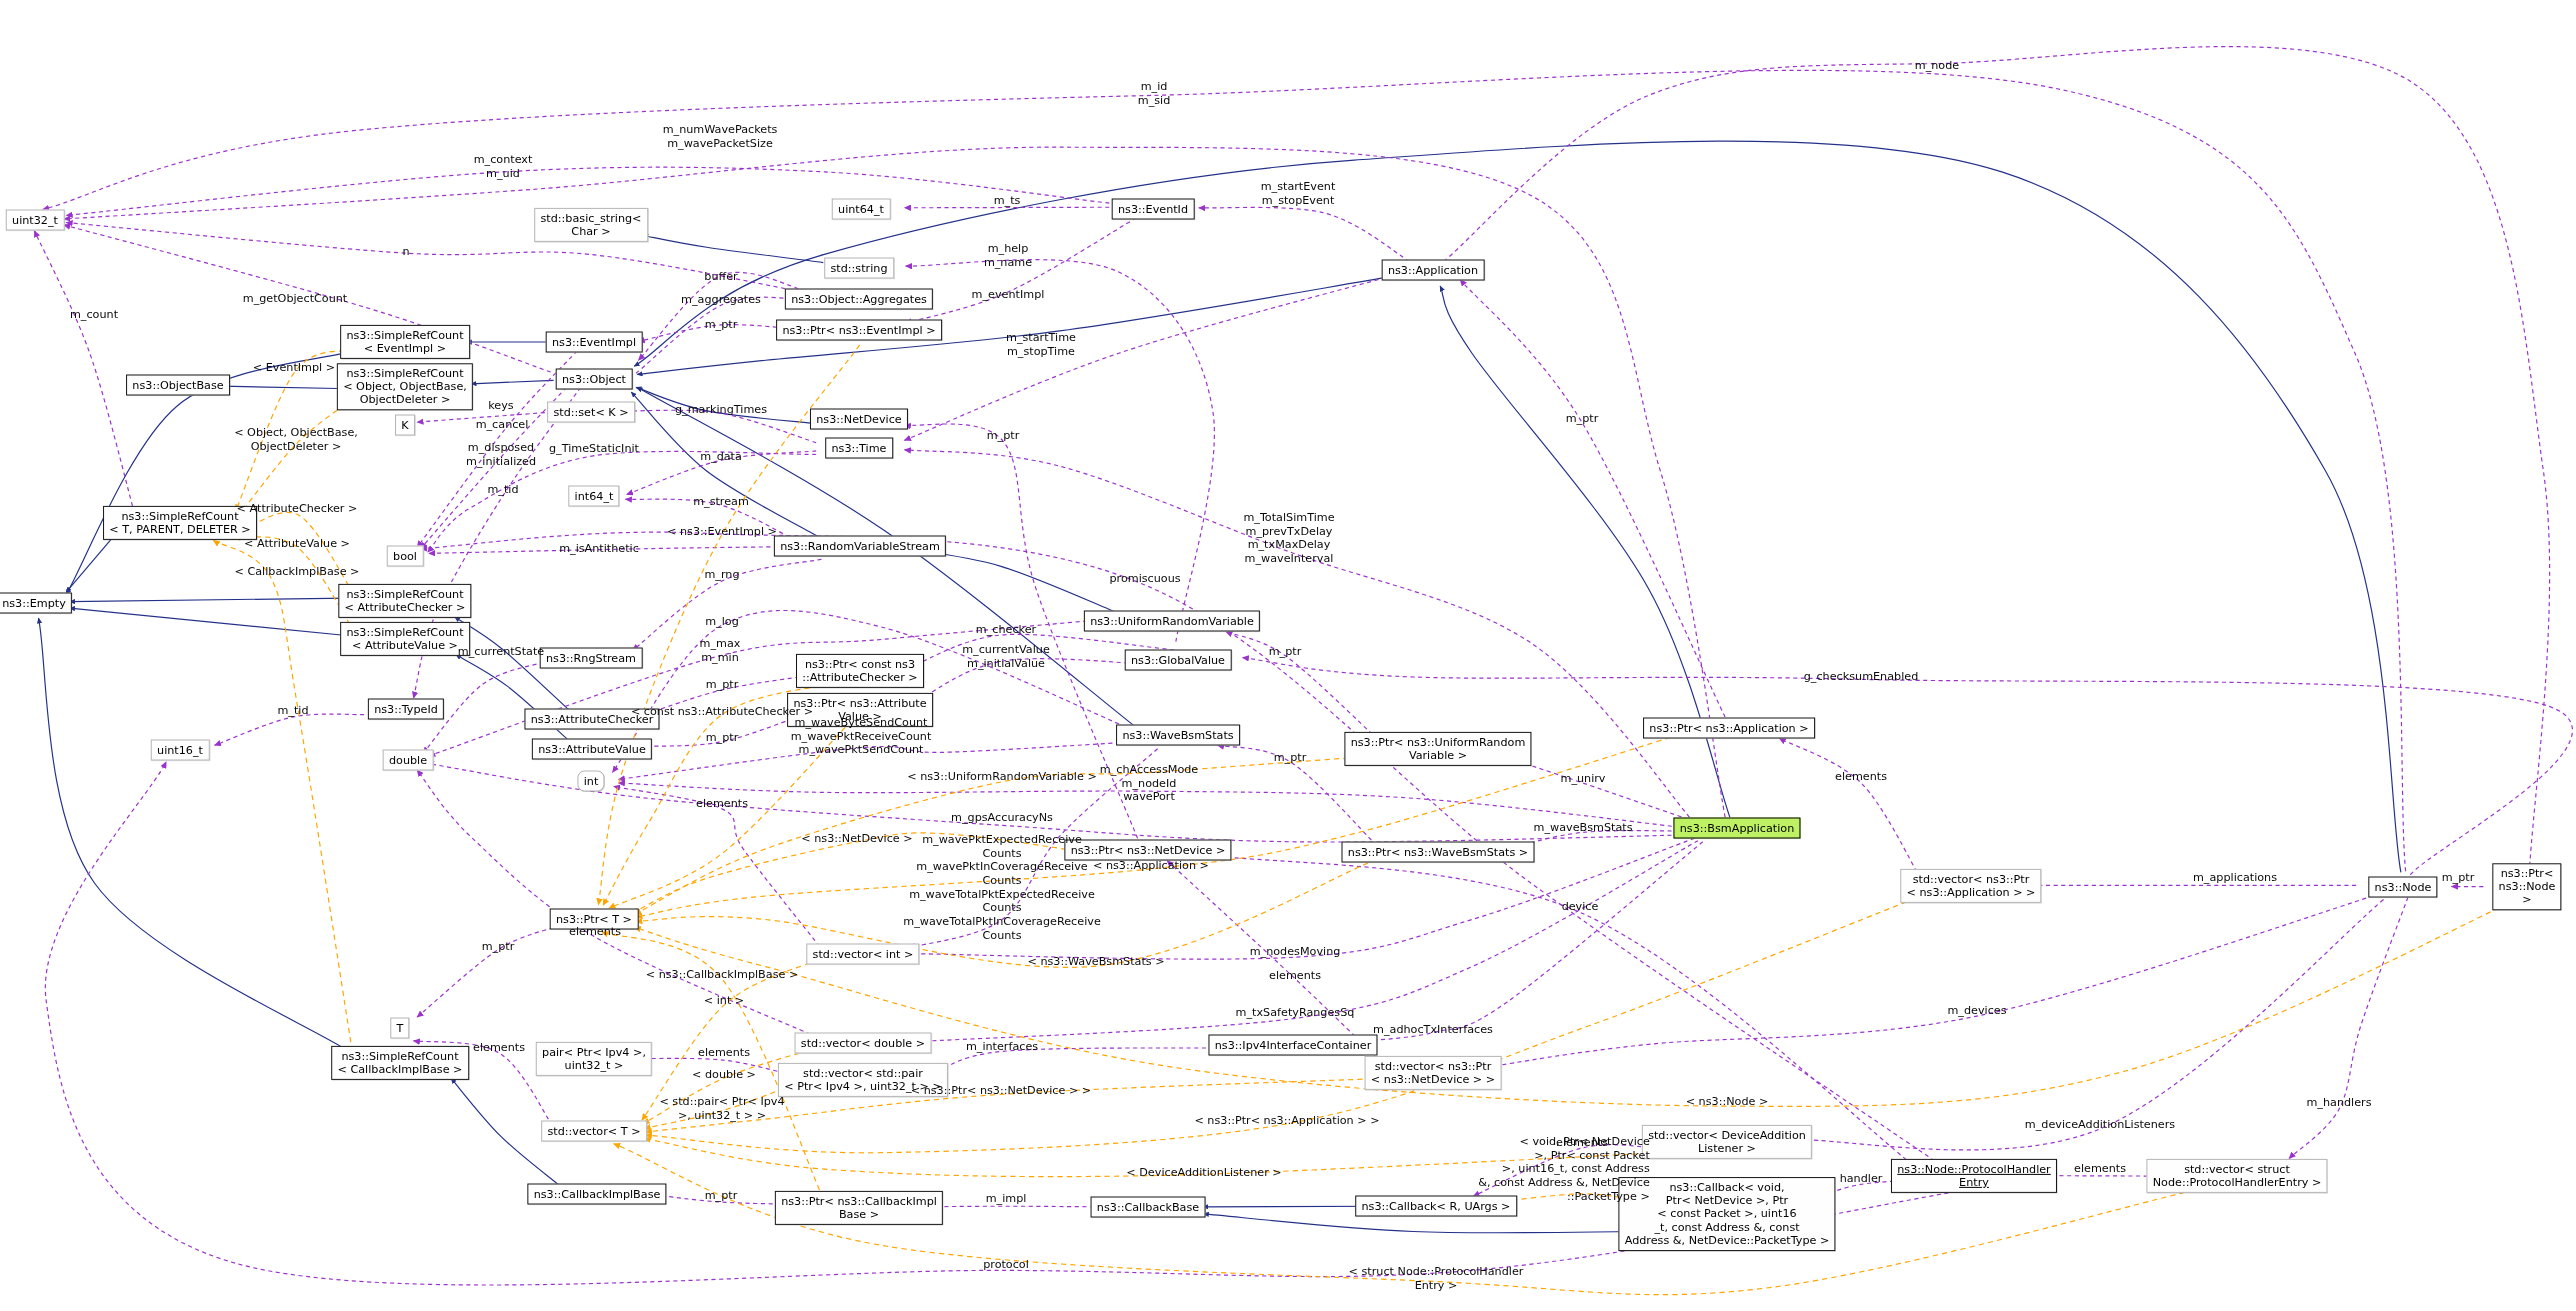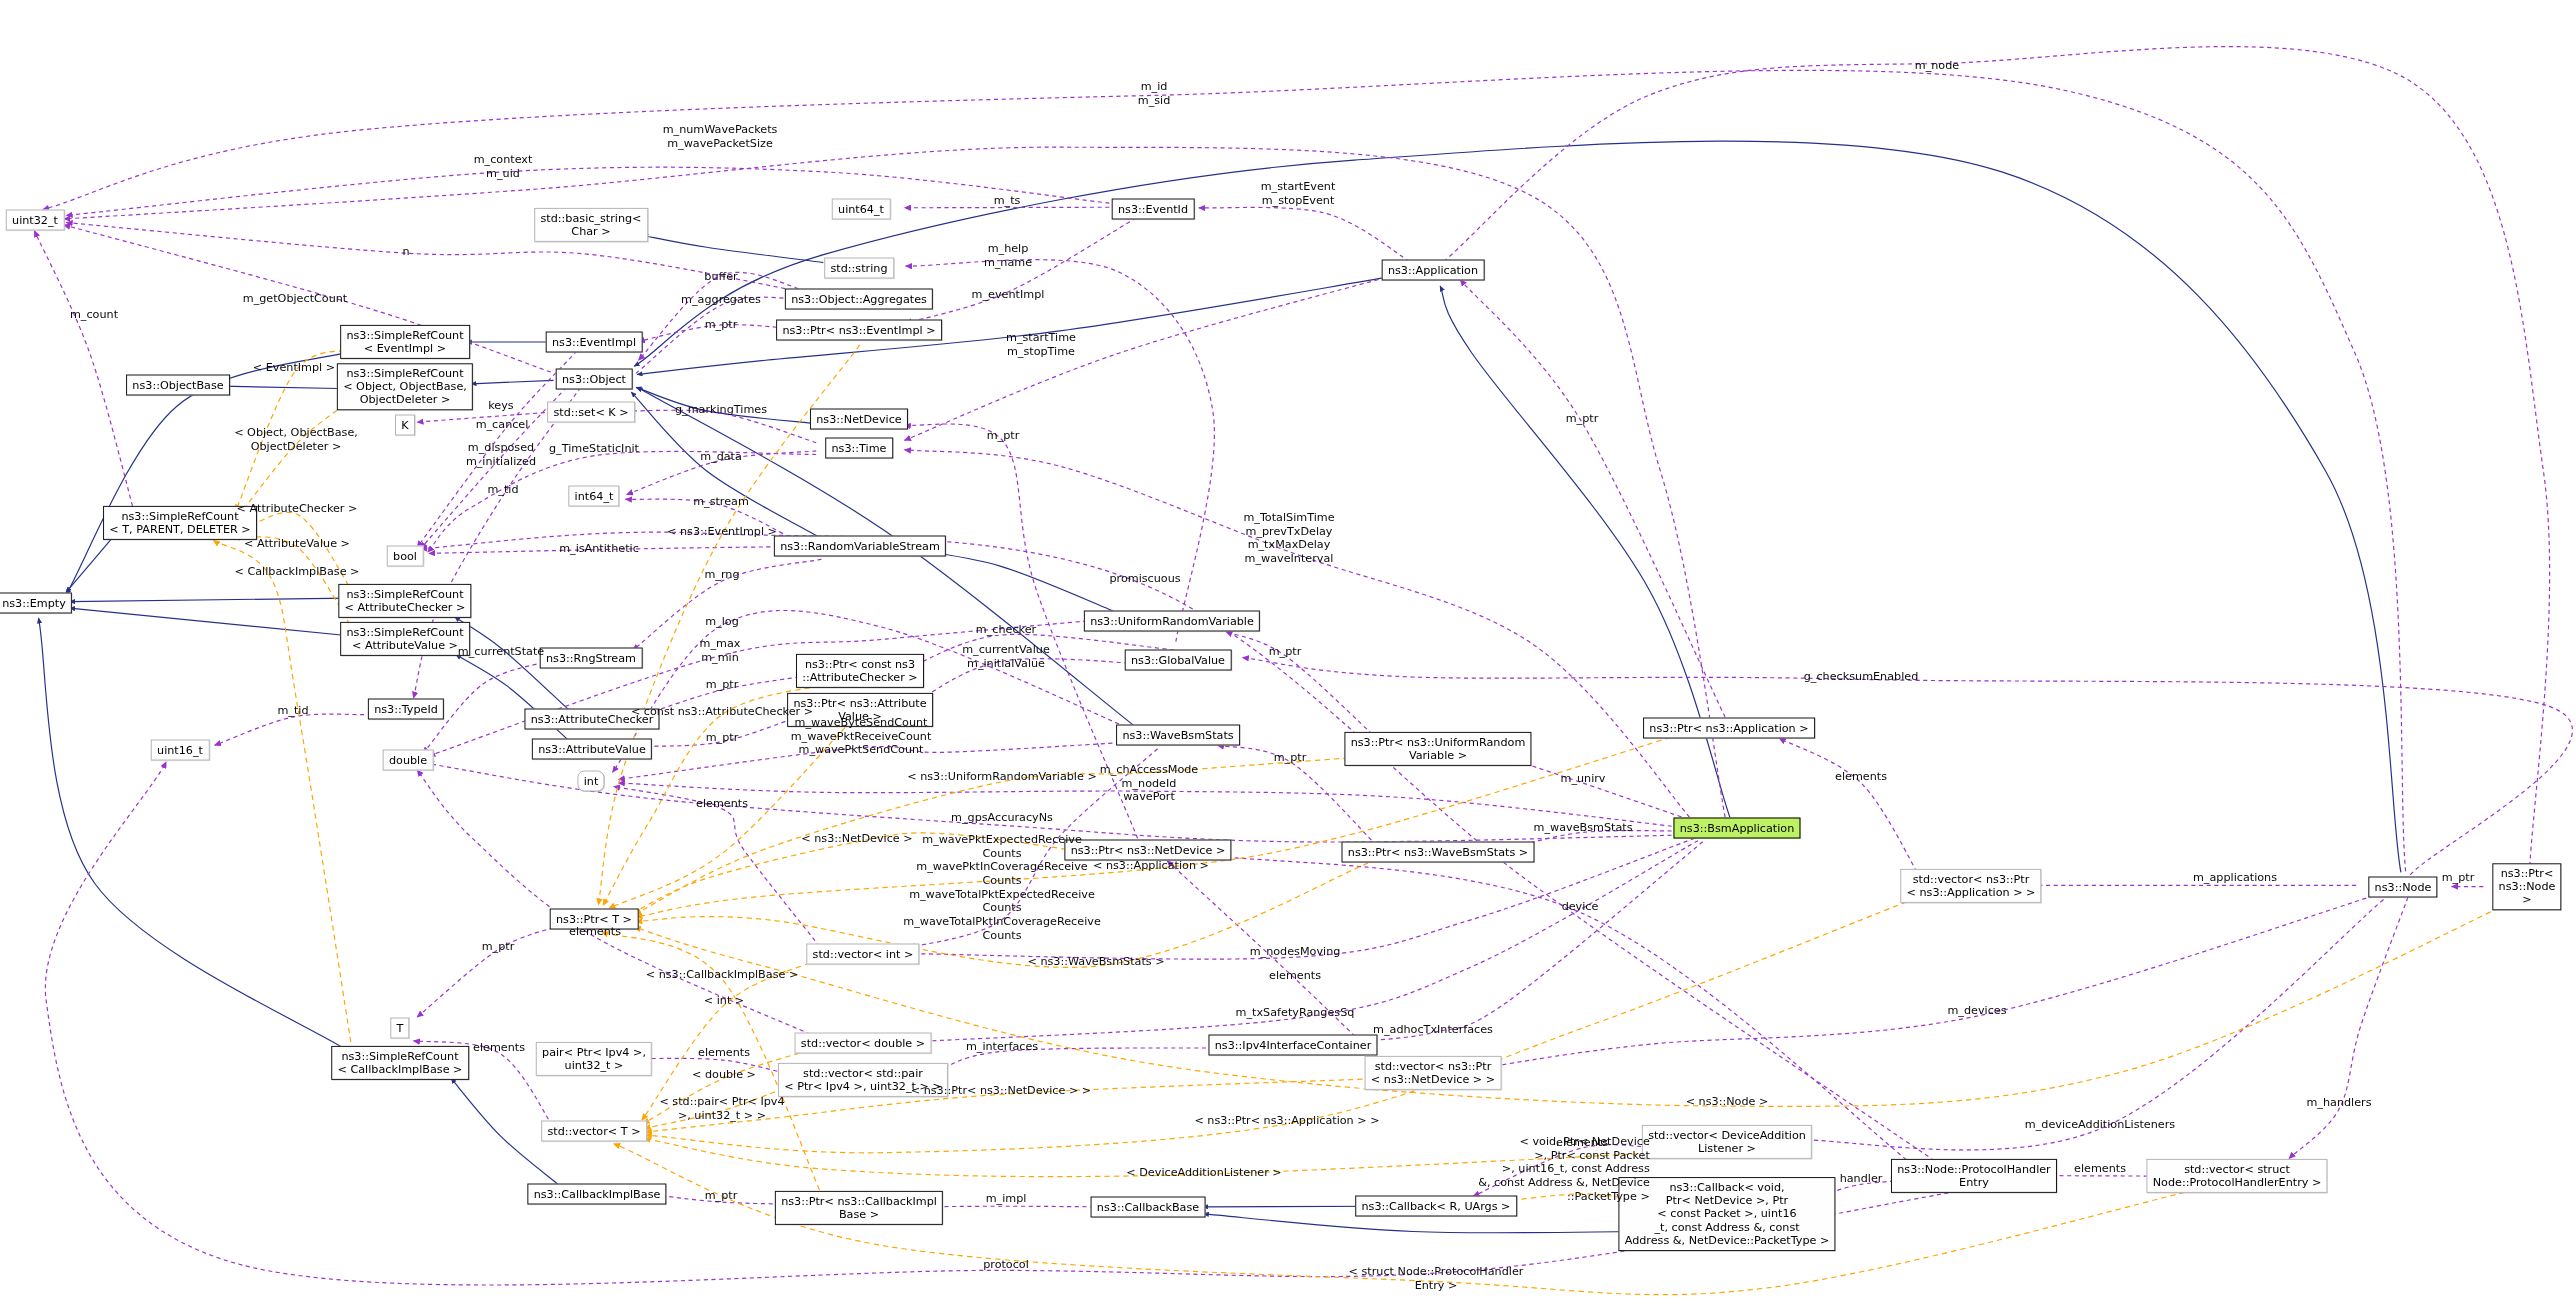--- a/index.html
+++ b/index.html
@@ -220,21 +220,21 @@
 Base &gt;</span></div>
     <div class="box ns3" style="left: 1148px; top: 1207px;"><span>ns3::CallbackBase</span></div>
     <div class="box ns3" style="left: 1436px; top: 1206px;"><span>ns3::Callback&lt; R, UArgs &gt;</span></div>
     <div class="box ns3" style="left: 1727px; top: 1214px;"><span>ns3::Callback&lt; void,
 Ptr&lt; NetDevice &gt;, Ptr
 &lt; const Packet &gt;, uint16
 _t, const Address &amp;, const
 Address &amp;, NetDevice::PacketType &gt;</span></div>
     <div class="box std" style="left: 1727px; top: 1142px;"><span>std::vector&lt; DeviceAddition
 Listener &gt;</span></div>
-    <div class="box ns3" style="left: 1974px; top: 1176px;"><span>ns3::Node::ProtocolHandler
+    <div class="box ns3" style="left: 1974px; top: 1176px; text-decoration: underline;"><span>ns3::Node::ProtocolHandler
 Entry</span></div>
     <div class="box std" style="left: 2237px; top: 1176px;"><span>std::vector&lt; struct
 Node::ProtocolHandlerEntry &gt;</span></div>
     <span class="elbl" style="left: 1154px; top: 94px;">m_id
 m_sid</span>
     <span class="elbl" style="left: 720px; top: 137px;">m_numWavePackets
 m_wavePacketSize</span>
     <span class="elbl" style="left: 503px; top: 167px;">m_context
 m_uid</span>
     <span class="elbl" style="left: 1937px; top: 66px;">m_node</span>

